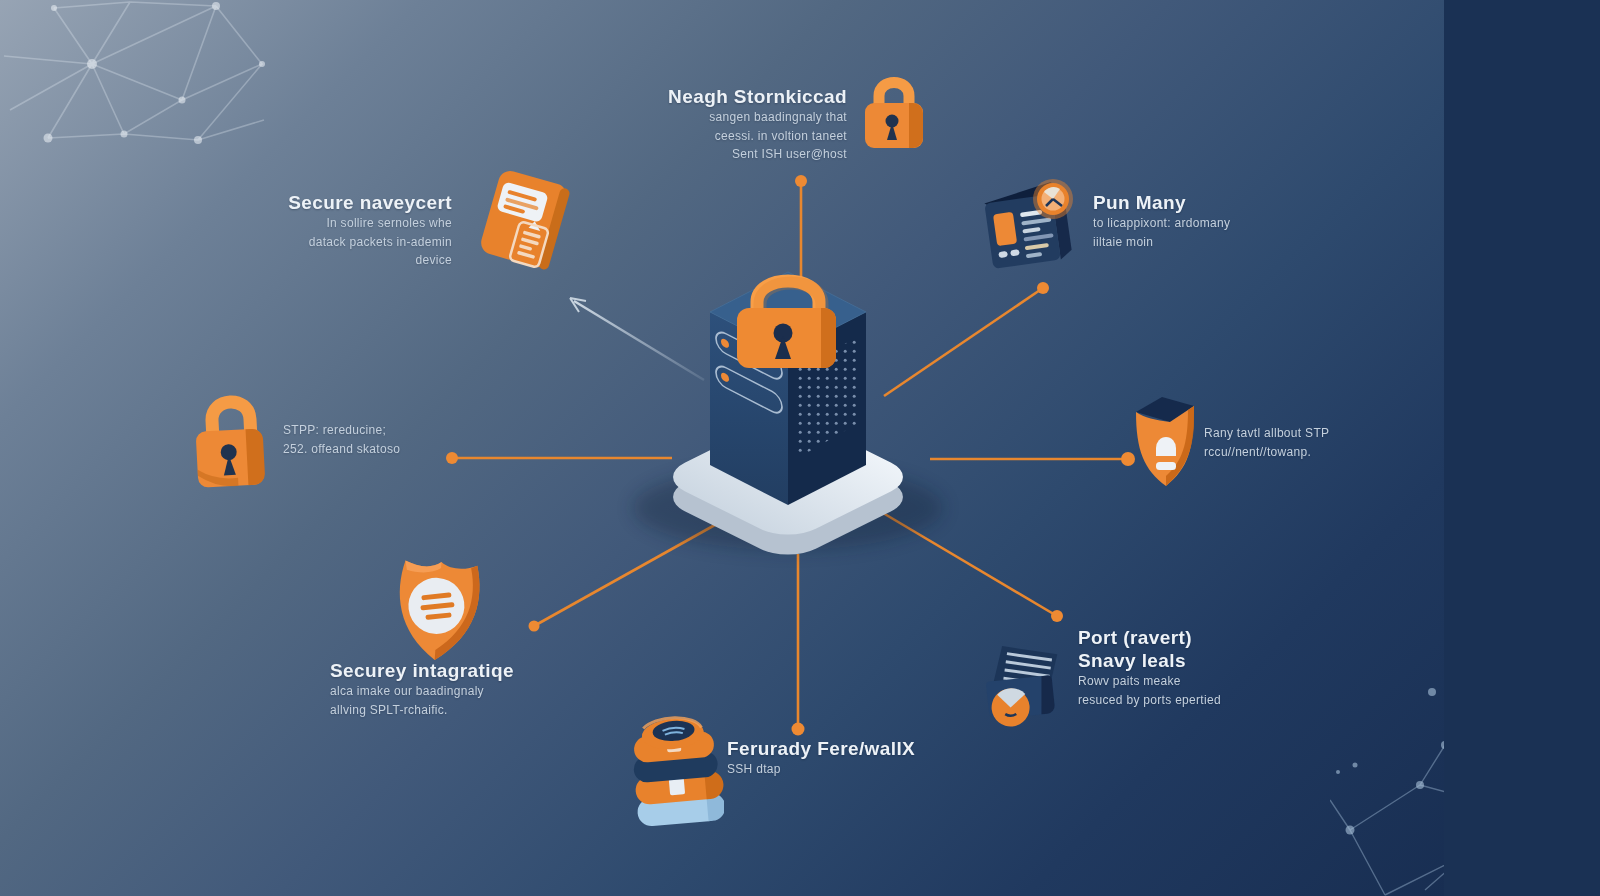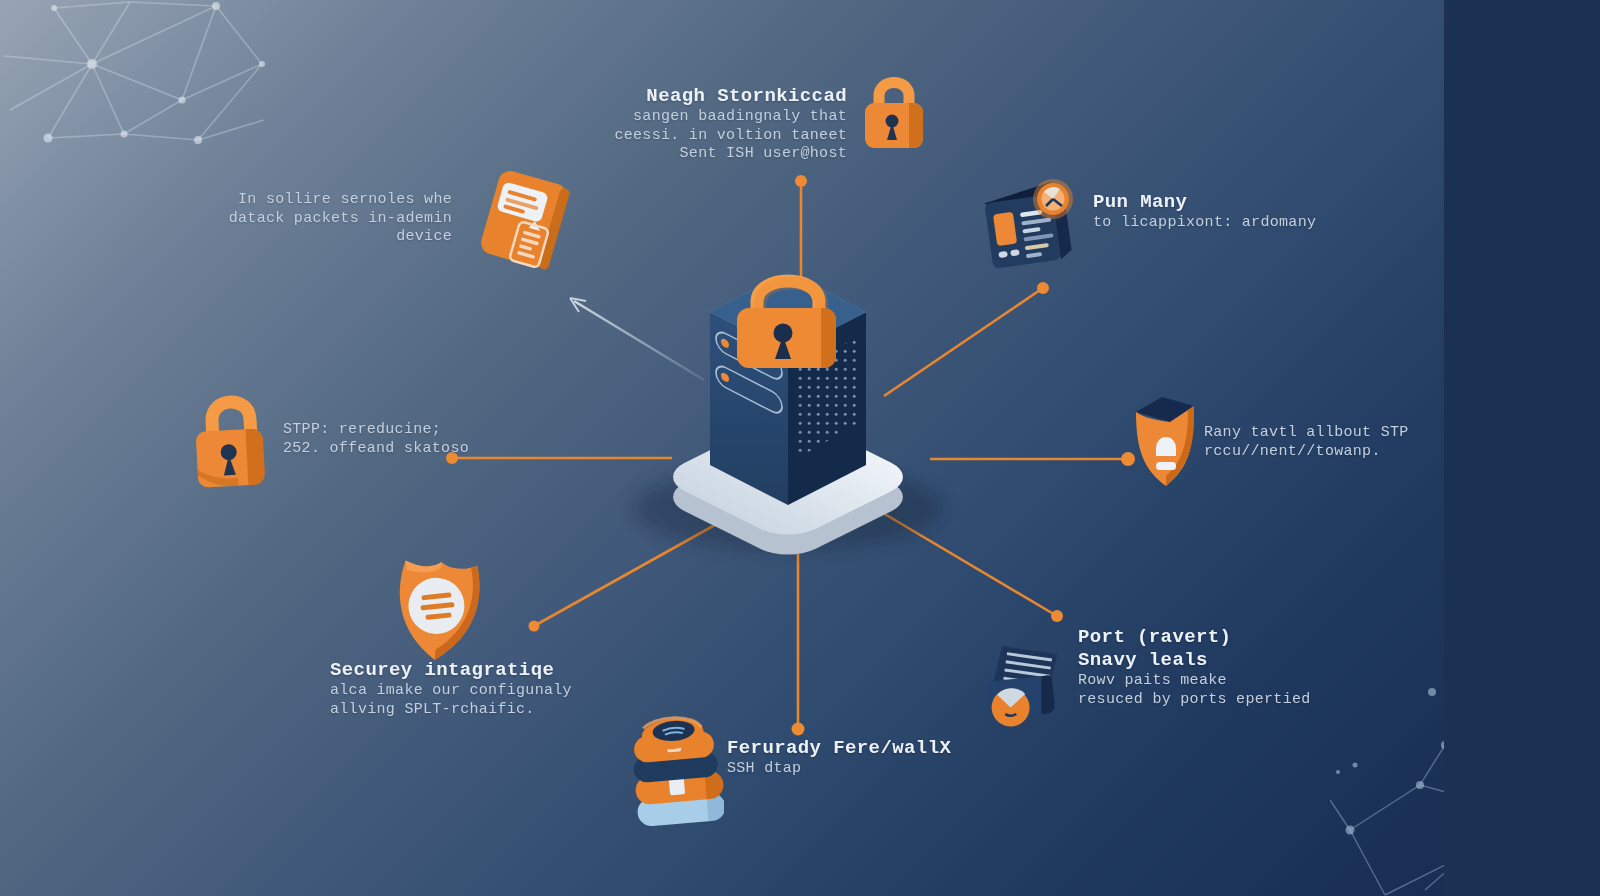--- a/index.html
+++ b/index.html
@@ -1,28 +1,28 @@
 <!DOCTYPE html>
 <html><head>
 <meta charset="utf-8">
 <style>
   html,body{margin:0;padding:0;background:#1a3154;}
   #stage{
     position:relative;width:1444px;height:896px;overflow:hidden;
     background:linear-gradient(135deg,#97a4b4 0%,#6d8097 18%,#526882 36%,#41597a 50%,#2e4a6e 66%,#20395f 82%,#182e52 100%);
-    font-family:Liberation Mono, monospace;
+    font-family:Liberation Sans, sans-serif;
   }
   .abs{position:absolute;}
   .node-text{position:absolute;}
   .node-text .title{
     font-size:19px;font-weight:bold;color:#edf2f7;letter-spacing:.4px;
     line-height:23px;text-shadow:0 1px 2px rgba(8,18,36,.3);
   }
   .node-text .line{
-    font-size:15px;color:#c4d0dd;letter-spacing:.3px;line-height:18.5px;
+    font-size:12px;color:#c4d0dd;letter-spacing:.3px;line-height:18.5px;
     text-shadow:0 1px 2px rgba(8,18,36,.22);
   }
   .align-right{text-align:right;}
   svg{display:block;}
 </style>
 </head>
 <body>
 
 <div id="stage">
 
@@ -280,41 +280,43 @@
   <div class="node-text align-right" style="left:555px;top:85px;width:292px">
     <div class="title">Neagh Stornkiccad</div>
     <div class="line">sangen baadingnaly that</div>
     <div class="line">ceessi. in voltion taneet</div>
     <div class="line">Sent ISH user@host</div>
   </div>
 
   <div class="node-text" style="left:1093px;top:191px;width:320px">
     <div class="title">Pun Many</div>
     <div class="line">to licappixont: ardomany</div>
+    <div class="line">iiltaie moin</div>
   </div>
 
   <div class="node-text align-right" style="left:158px;top:191px;width:294px">
+    <div class="title">Secure naveycert</div>
     <div class="line">In sollire sernoles whe</div>
     <div class="line">datack packets in-ademin</div>
     <div class="line">device</div>
   </div>
 
   <div class="node-text" style="left:283px;top:421px;width:260px">
     <div class="line dim">STPP: rereducine;</div>
     <div class="line dim">252. offeand skatoso</div>
   </div>
 
   <div class="node-text" style="left:1204px;top:424px;width:290px">
     <div class="line">Rany tavtl allbout STP</div>
     <div class="line">rccu//nent//towanp.</div>
   </div>
 
   <div class="node-text" style="left:330px;top:659px;width:310px">
     <div class="title">Securey intagratiqe</div>
-    <div class="line">alca imake our configunaly</div>
+    <div class="line">alca imake our baadingnaly</div>
     <div class="line">allving SPLT-rchaific.</div>
   </div>
 
   <div class="node-text" style="left:727px;top:737px;width:310px">
     <div class="title">Ferurady Fere/wallX</div>
     <div class="line">SSH dtap</div>
   </div>
 
   <div class="node-text" style="left:1078px;top:626px;width:310px">
     <div class="title">Port (ravert)</div>

